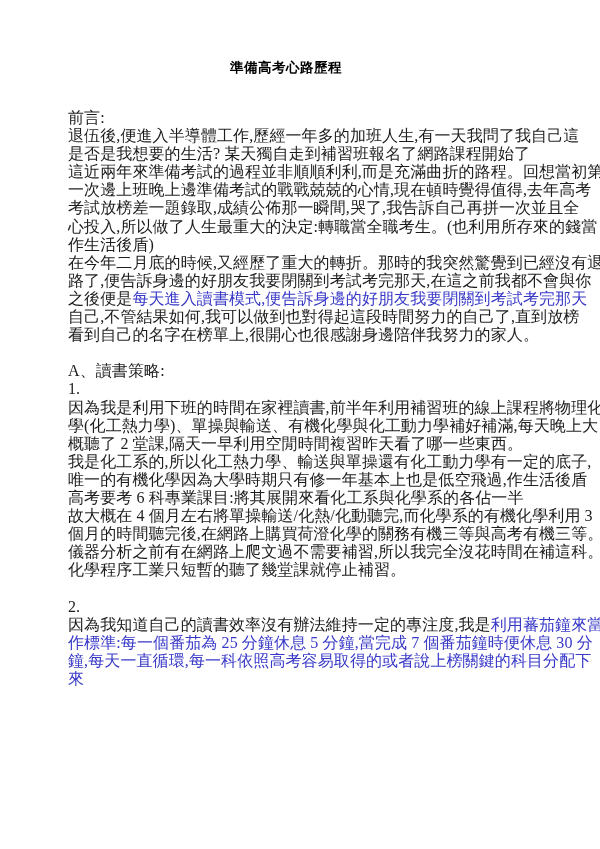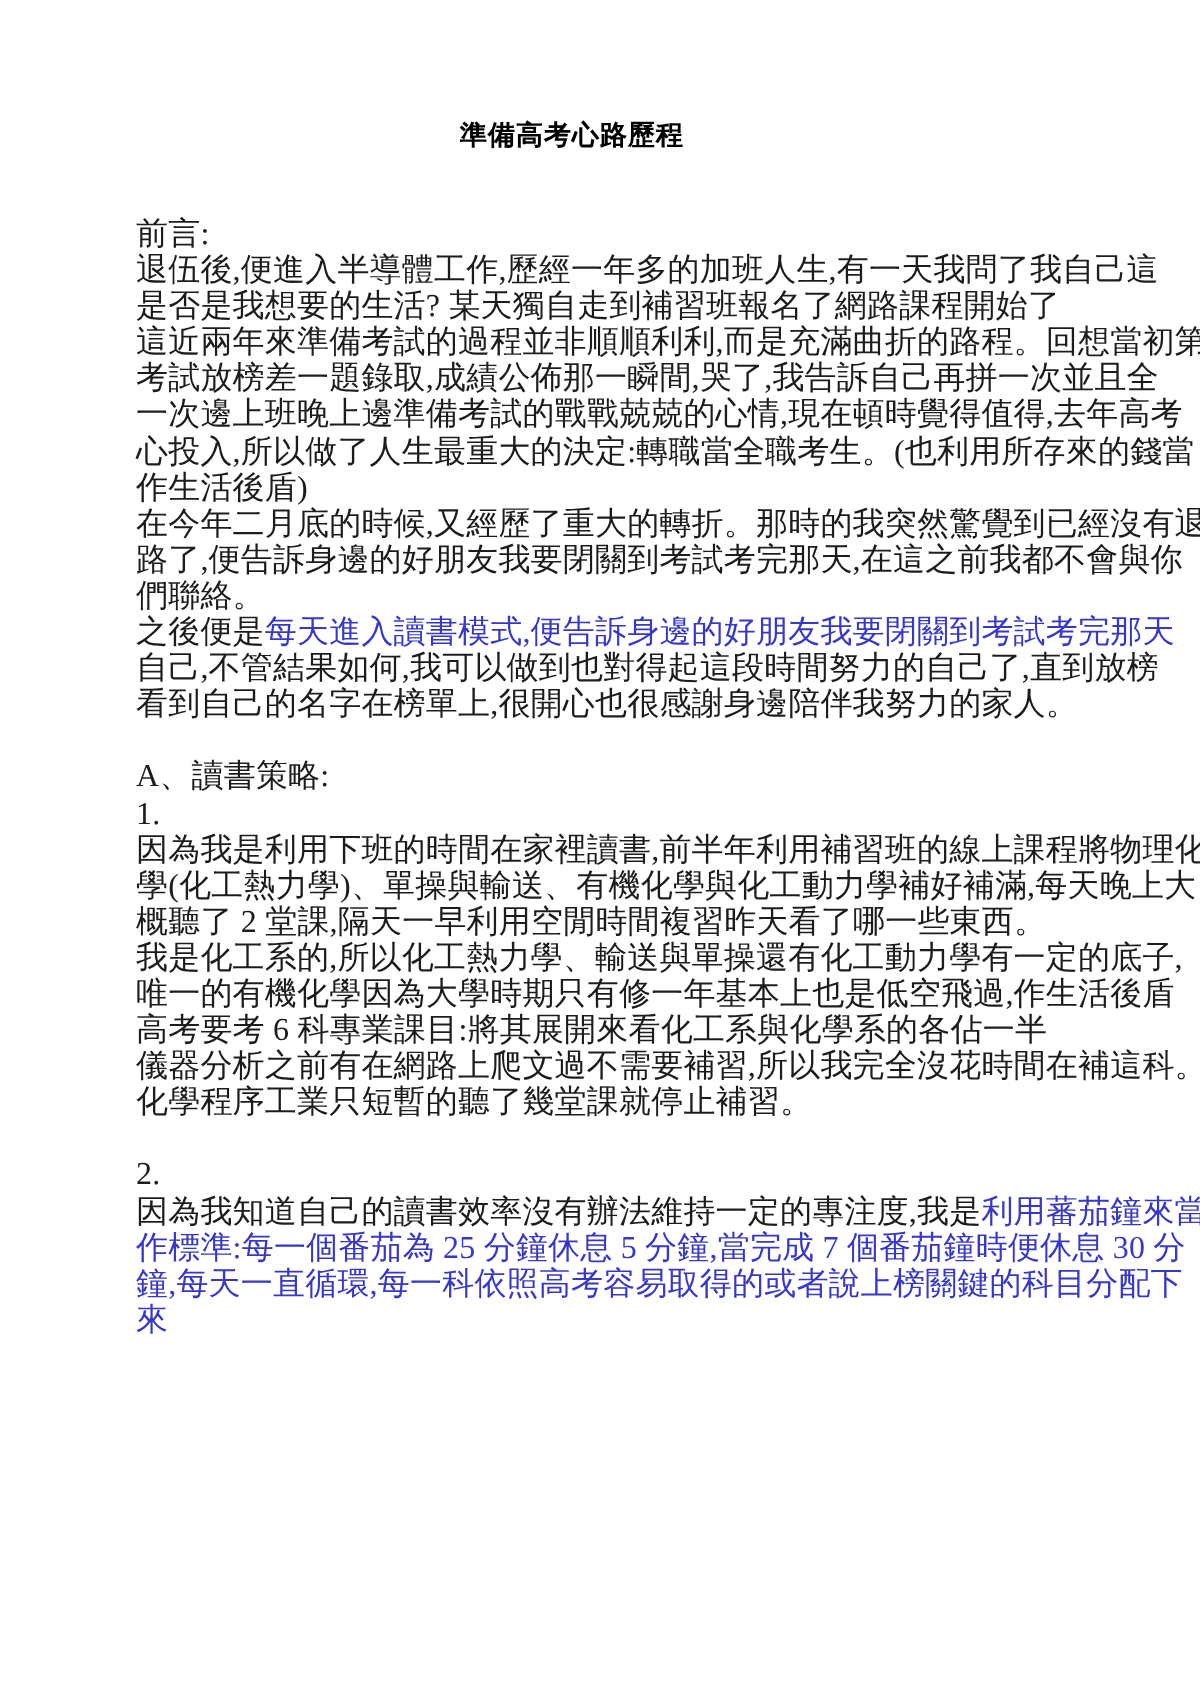--- a/index.html
+++ b/index.html
@@ -46,39 +46,40 @@
 <body>
 
 <div class="page" style="--hl-color: #3838c8; background: rgb(255, 255, 255);">
   <div class="doc" style="color: rgb(28, 28, 28);">
     <h1 class="doc-title">準備高考心路歷程</h1>
     <div id="doc-lines">
         <div class="line"><span>前言:</span></div>
         <div class="line"><span>退伍後,便進入半導體工作,歷經一年多的加班人生,有一天我問了我自己這</span></div>
         <div class="line"><span>是否是我想要的生活? 某天獨自走到補習班報名了網路課程開始了</span></div>
         <div class="line"><span>這近兩年來準備考試的過程並非順順利利,而是充滿曲折的路程。回想當初第</span></div>
+        <div class="line"><span>一次邊上班晚上邊準備考試的戰戰兢兢的心情,現在頓時覺得值得,去年高考</span></div>
         <div class="line"><span>考試放榜差一題錄取,成績公佈那一瞬間,哭了,我告訴自己再拼一次並且全</span></div>
-        <div class="line"><span>一次邊上班晚上邊準備考試的戰戰兢兢的心情,現在頓時覺得值得,去年高考</span></div>
         <div class="line"><span>心投入,所以做了人生最重大的決定:轉職當全職考生。(也利用所存來的錢當</span></div>
         <div class="line"><span>作生活後盾)</span></div>
         <div class="line"><span>在今年二月底的時候,又經歷了重大的轉折。那時的我突然驚覺到已經沒有退</span></div>
         <div class="line"><span>路了,便告訴身邊的好朋友我要閉關到考試考完那天,在這之前我都不會與你</span></div>
-        <div class="line"><span>們聯絡。</span></div>
         <div class="line"><span>之後便是</span><span class="hl">每天進入讀書模式,便告訴身邊的好朋友我要閉關到考試考完那天</span></div>
         <div class="line"><span>自己,不管結果如何,我可以做到也對得起這段時間努力的自己了,直到放榜</span></div>
         <div class="line"><span>看到自己的名字在榜單上,很開心也很感謝身邊陪伴我努力的家人。</span></div>
         <div class="line">&nbsp;</div>
         <div class="line"><span>A、讀書策略:</span></div>
         <div class="line"><span>1.</span></div>
         <div class="line"><span>因為我是利用下班的時間在家裡讀書,前半年利用補習班的線上課程將物理化</span></div>
         <div class="line"><span>學(化工熱力學)、單操與輸送、有機化學與化工動力學補好補滿,每天晚上大</span></div>
         <div class="line"><span>概聽了 2 堂課,隔天一早利用空閒時間複習昨天看了哪一些東西。</span></div>
         <div class="line"><span>我是化工系的,所以化工熱力學、輸送與單操還有化工動力學有一定的底子,</span></div>
         <div class="line"><span>唯一的有機化學因為大學時期只有修一年基本上也是低空飛過,作生活後盾</span></div>
         <div class="line"><span>高考要考 6 科專業課目:將其展開來看化工系與化學系的各佔一半</span></div>
+        <div class="line"><span>故大概在 4 個月左右將單操輸送/化熱/化動聽完,而化學系的有機化學利用 3</span></div>
+        <div class="line"><span>個月的時間聽完後,在網路上購買荷澄化學的關務有機三等與高考有機三等。</span></div>
         <div class="line"><span>儀器分析之前有在網路上爬文過不需要補習,所以我完全沒花時間在補這科。</span></div>
         <div class="line"><span>化學程序工業只短暫的聽了幾堂課就停止補習。</span></div>
         <div class="line">&nbsp;</div>
         <div class="line"><span>2.</span></div>
         <div class="line"><span>因為我知道自己的讀書效率沒有辦法維持一定的專注度,我是</span><span class="hl">利用蕃茄鐘來當</span></div>
         <div class="line"><span class="hl">作標準:每一個番茄為 25 分鐘休息 5 分鐘,當完成 7 個番茄鐘時便休息 30 分</span></div>
         <div class="line"><span class="hl">鐘,每天一直循環,每一科依照高考容易取得的或者說上榜關鍵的科目分配下</span></div>
         <div class="line"><span class="hl">來</span></div>
       </div>
   </div>

